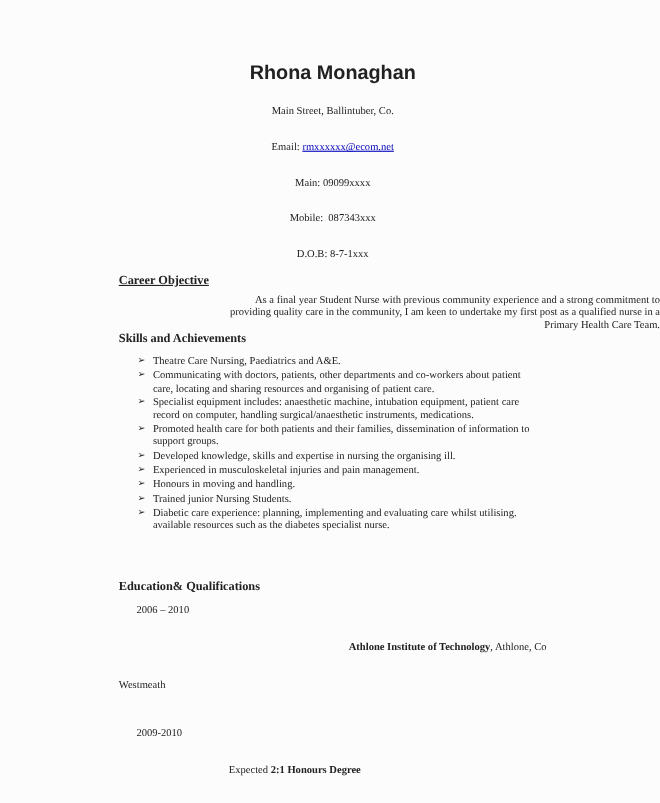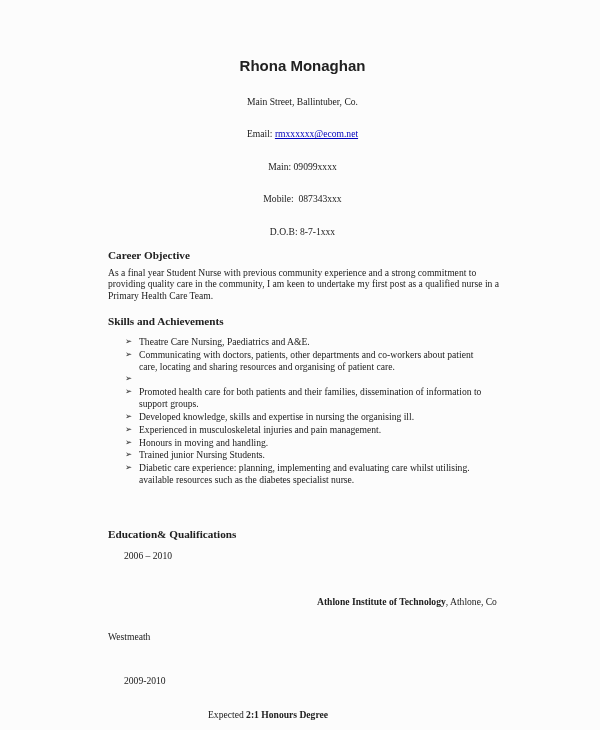--- a/index.html
+++ b/index.html
@@ -12,55 +12,55 @@
     line-height: 11.4px;
     overflow: hidden;
   }
   .page { padding: 57px 0 0 108px; width: 492px; }
 
   
   .header { width: 389px; text-align: center; }
   .name {
     font-family: "Liberation Sans", sans-serif;
     font-weight: bold;
-    font-size: 15px;
+    font-size: 18px;
     line-height: 18px;
     margin-bottom: 7px;
   }
   .contact-line { white-space: pre; margin-top: 21px; }
   a.email-link { color: #0000bb; text-decoration: underline; }
 
   
   .sec-heading {
     font-size: 11.2px;
     font-weight: bold;
     line-height: 14px;
   }
-  .h-career { margin-top: 11px; }
-  .h-skills { margin-top: 13px; }
+  .h-career { margin-top: 11px; text-decoration: underline; }
+  .h-skills { margin-top: 0; }
   .h-education { margin-top: 42px; }
 
-  .para { margin-top: 5px; white-space: pre; }
+  .para { margin-top: 5px; white-space: pre; text-align: right; }
 
   
   .skills-list { margin: 8px 0 0 0; padding: 0; list-style: none; }
   .skills-item { display: flex; padding-left: 17px; margin-bottom: 1.5px; }
   .bullet {
     flex: none; width: 14px;
     font-family: "DejaVu Sans", sans-serif;
     font-size: 8.5px; line-height: 11.4px;
     color: #2a2a2a;
   }
   .li-text { white-space: pre; }
 
   
   .row { position: relative; padding-left: 100px; white-space: pre; }
   .row-date { position: absolute; left: 16px; top: 0; white-space: pre; }
   .edu-row-1 { padding-left: 0; margin-top: 9px; }
-  .edu-row-1 .inst-line { padding-left: 209px; margin-top: 12px; }
+  .edu-row-1 .inst-line { padding-left: 209px; }
   .edu-row-2 { margin-top: 10px; }
   .edu-row-3 { margin-top: 9px; }
   .b { font-weight: bold; }
 </style>
 </head>
 <body>
 
 <div class="page">
 
   <div class="header">
@@ -85,20 +85,22 @@
         <span class="bullet">➢</span>
         <span class="li-text">Theatre Care Nursing, Paediatrics and A&amp;E.</span>
       </li>
     <li class="skills-item">
         <span class="bullet">➢</span>
         <span class="li-text">Communicating with doctors, patients, other departments and co-workers about patient
 care, locating and sharing resources and organising of patient care.</span>
       </li>
     <li class="skills-item">
         <span class="bullet">➢</span>
+        <span class="li-text">Specialist equipment includes: anaesthetic machine, intubation equipment, patient care
+record on computer, handling surgical/anaesthetic instruments, medications.</span>
       </li>
     <li class="skills-item">
         <span class="bullet">➢</span>
         <span class="li-text">Promoted health care for both patients and their families, dissemination of information to
 support groups.</span>
       </li>
     <li class="skills-item">
         <span class="bullet">➢</span>
         <span class="li-text">Developed knowledge, skills and expertise in nursing the organising ill.</span>
       </li>

